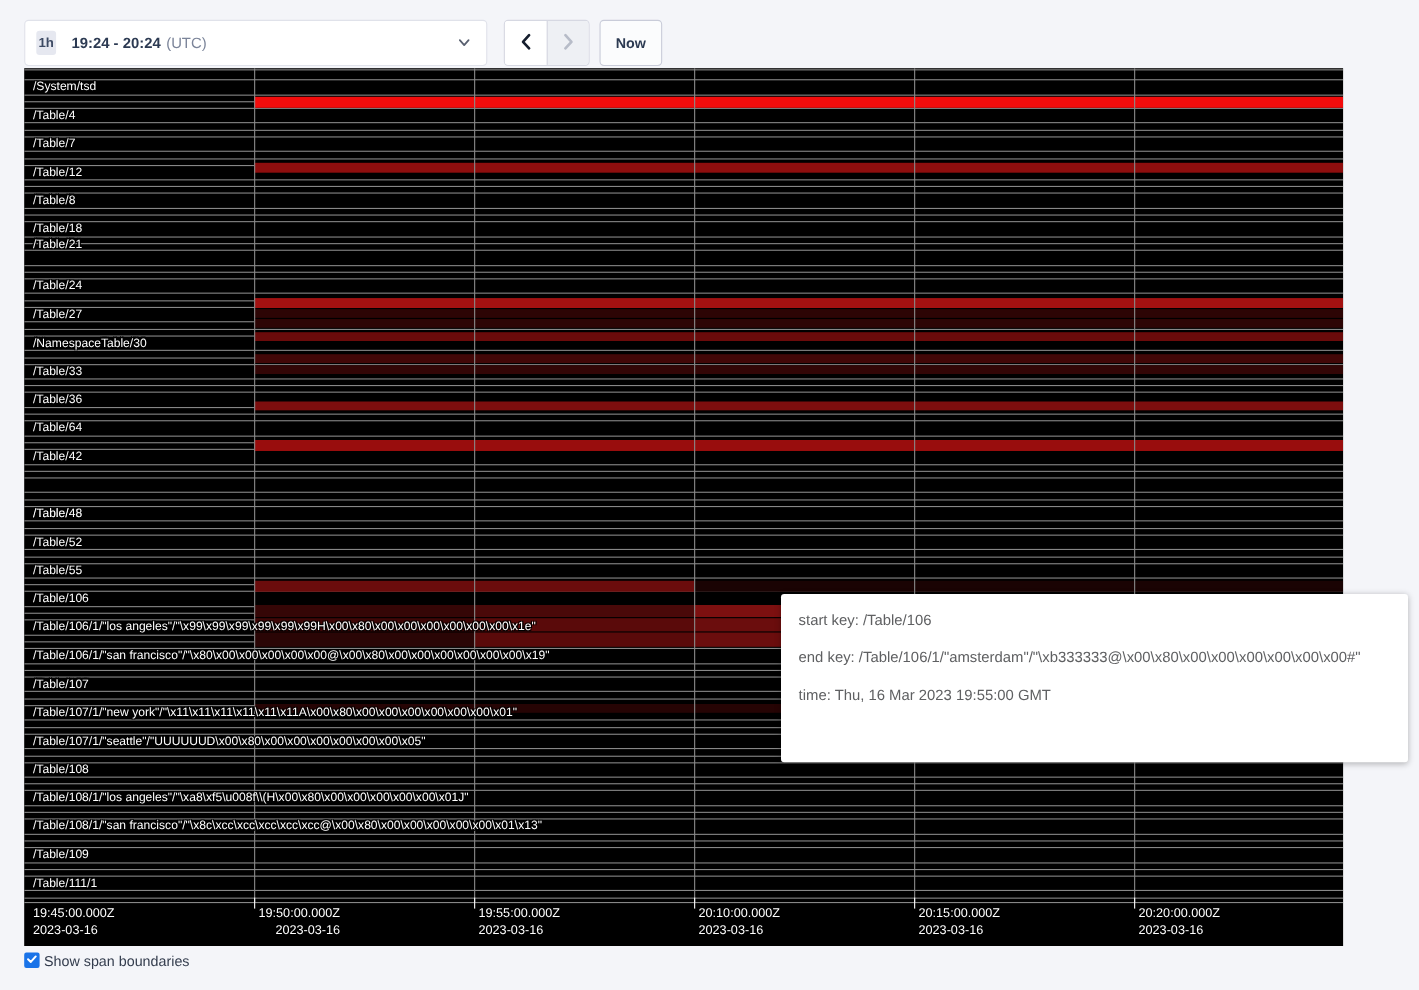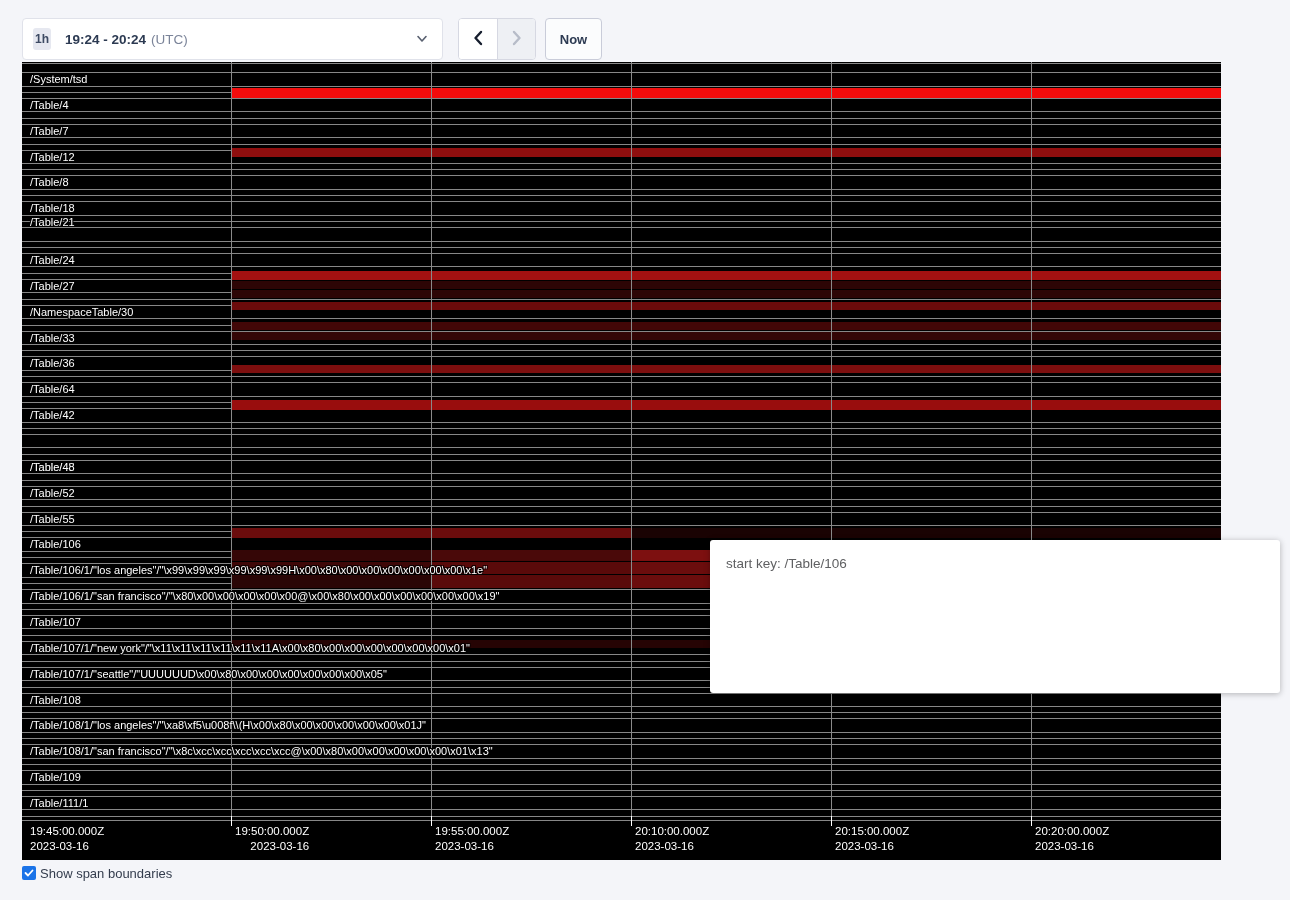--- a/index.html
+++ b/index.html
@@ -272,20 +272,22 @@
     <div class="kv-vline" style="left: 1009px;"></div>
     <div class="kv-tick" style="left: 1009px;"></div>
     <div class="kv-xlabel" style="left: 1013px;">
       <div>20:20:00.000Z</div>
       <div>2023-03-16</div>
     </div>
   </div>
 
 <div class="kv-tooltip">
   <div class="tt-line">start key: /Table/106</div>
+  <div class="tt-line">end key: /Table/106/1/"amsterdam"/"\xb333333@\x00\x80\x00\x00\x00\x00\x00\x00#"</div>
+  <div class="tt-line">time: Thu, 16 Mar 2023 19:55:00 GMT</div>
 </div>
 
 <div class="footer-row">
   <span class="checkbox" role="checkbox" aria-checked="true" style="background: rgb(26, 115, 232);">
     <span>
       <svg width="10" height="10" viewBox="0 0 10 10">
           <path d="M1.5 5 L4 7.5 L8.5 2.5" stroke="#fff" stroke-width="1.8" fill="none" stroke-linecap="round" stroke-linejoin="round"></path>
         </svg>
     </span>
   </span>

